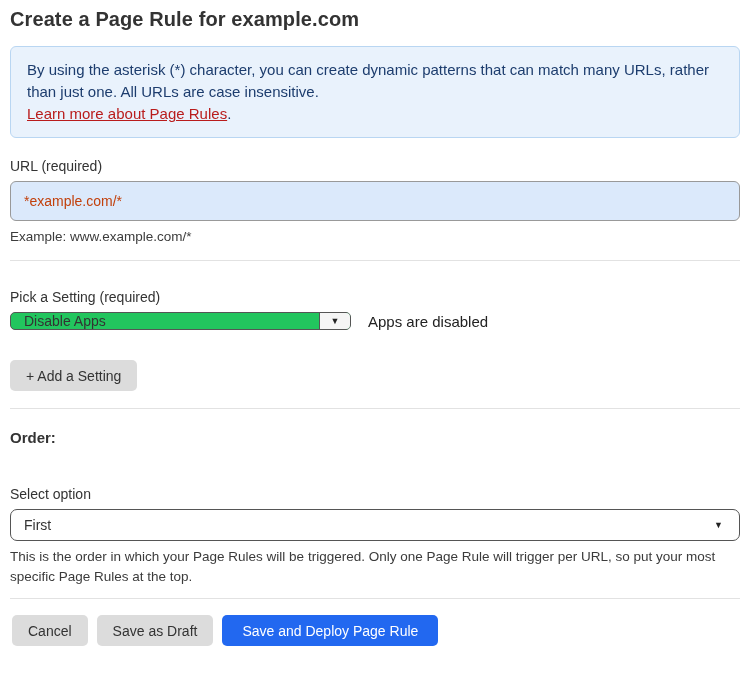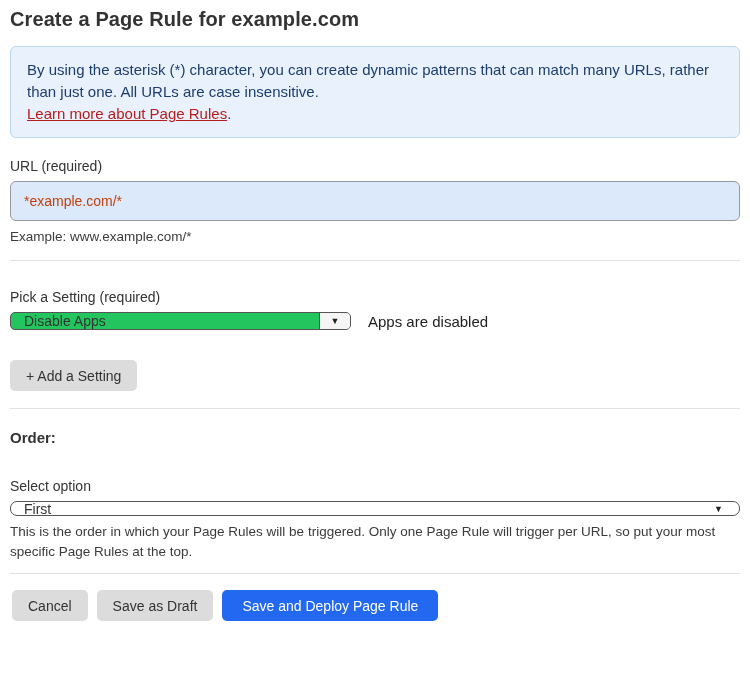--- a/index.html
+++ b/index.html
@@ -129,21 +129,21 @@
     cursor: pointer;
     padding: 0 16px;
   }
   .btn-gray { background: #dcdcdc; color: #333; }
   .btn-blue { background: #2268f0; color: #fff; padding: 0 20px; }
 
   .add-setting { margin-top: 30px; }
 
   .select-full {
     width: 100%;
-    height: 15px;
+    height: 32px;
     background: #fff;
     border: 1px solid #555;
     border-radius: 7px;
     display: flex;
     align-items: center;
     justify-content: space-between;
     padding: 0 16px 0 13px;
     font-size: 14px;
     color: #333;
     cursor: pointer;
@@ -195,21 +195,21 @@
     </div>
     <div class="status-text">Apps are disabled</div>
   </div>
 
   <button class="btn btn-gray add-setting">+ Add a Setting</button>
 
   <hr class="divider" style="margin-top:17px;">
 
   <div class="section-heading">Order:</div>
 
-  <div class="field-label" style="margin-top:32px;">Select option</div>
+  <div class="field-label" style="margin-top:40px;">Select option</div>
 
   <div class="select-full">
     <span>First</span>
     <span class="select-arrow">▼</span>
   </div>
 
   <div class="order-helper">This is the order in which your Page Rules will be triggered. Only one Page Rule will trigger per URL, so put your most specific Page Rules at the top.</div>
 
   <hr class="divider" style="margin-top:11px;">
 

